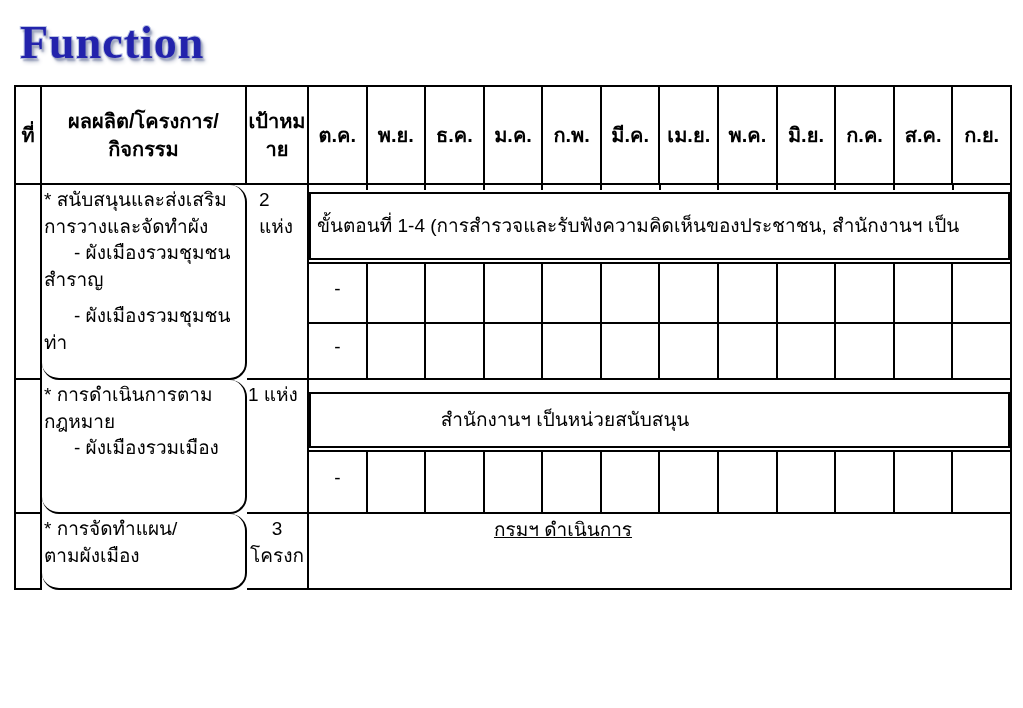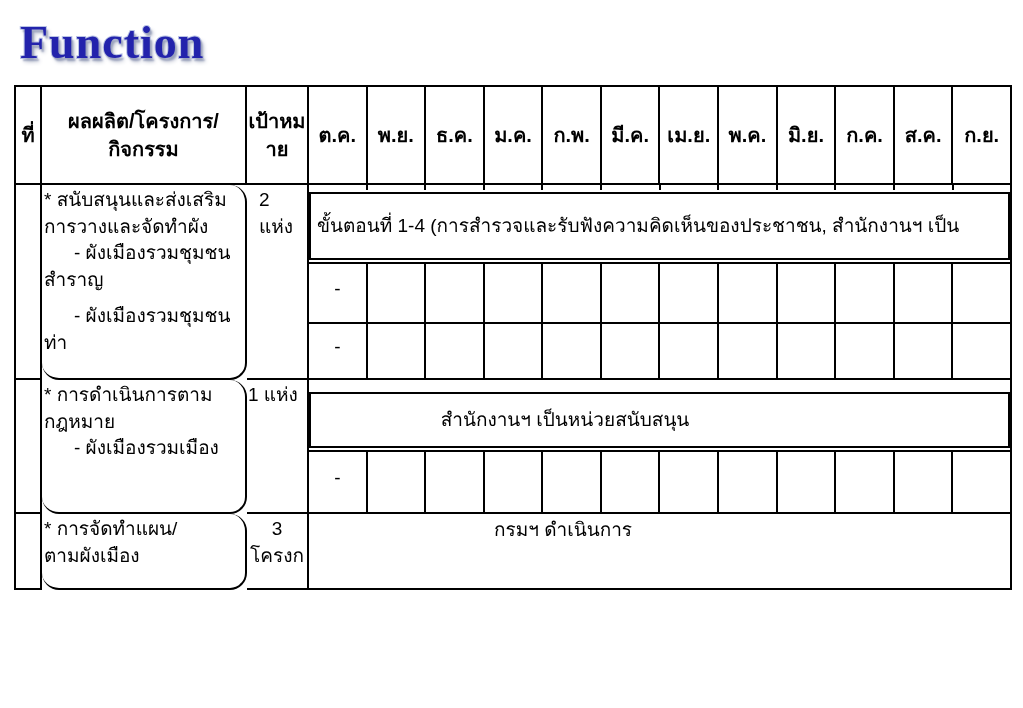--- a/index.html
+++ b/index.html
@@ -52,21 +52,21 @@
   }
   .note-box{
     position:absolute;left:0;right:0;border:2px solid #000;background:#fff;
     display:flex;align-items:center;
   }
   .note-box.s1{top:7px;bottom:2px;}
   .note-box.s1 .txt{white-space:nowrap;padding-left:6px;}
   .note-box.s2{top:12px;bottom:2px;}
   .note-box.s2 .txt{width:508px;text-align:center;}
   .note-plain{padding-top:3px;}
-  .note-plain .txt{width:508px;text-align:center;}
+  .note-plain .txt{width:508px;text-align:center;text-decoration:underline;}
   
   .mark{
     display:flex;align-items:center;justify-content:center;
     padding-bottom:8px;
   }
 </style>
 </head>
 <body>
 
 <div class="page-title">Function</div>

